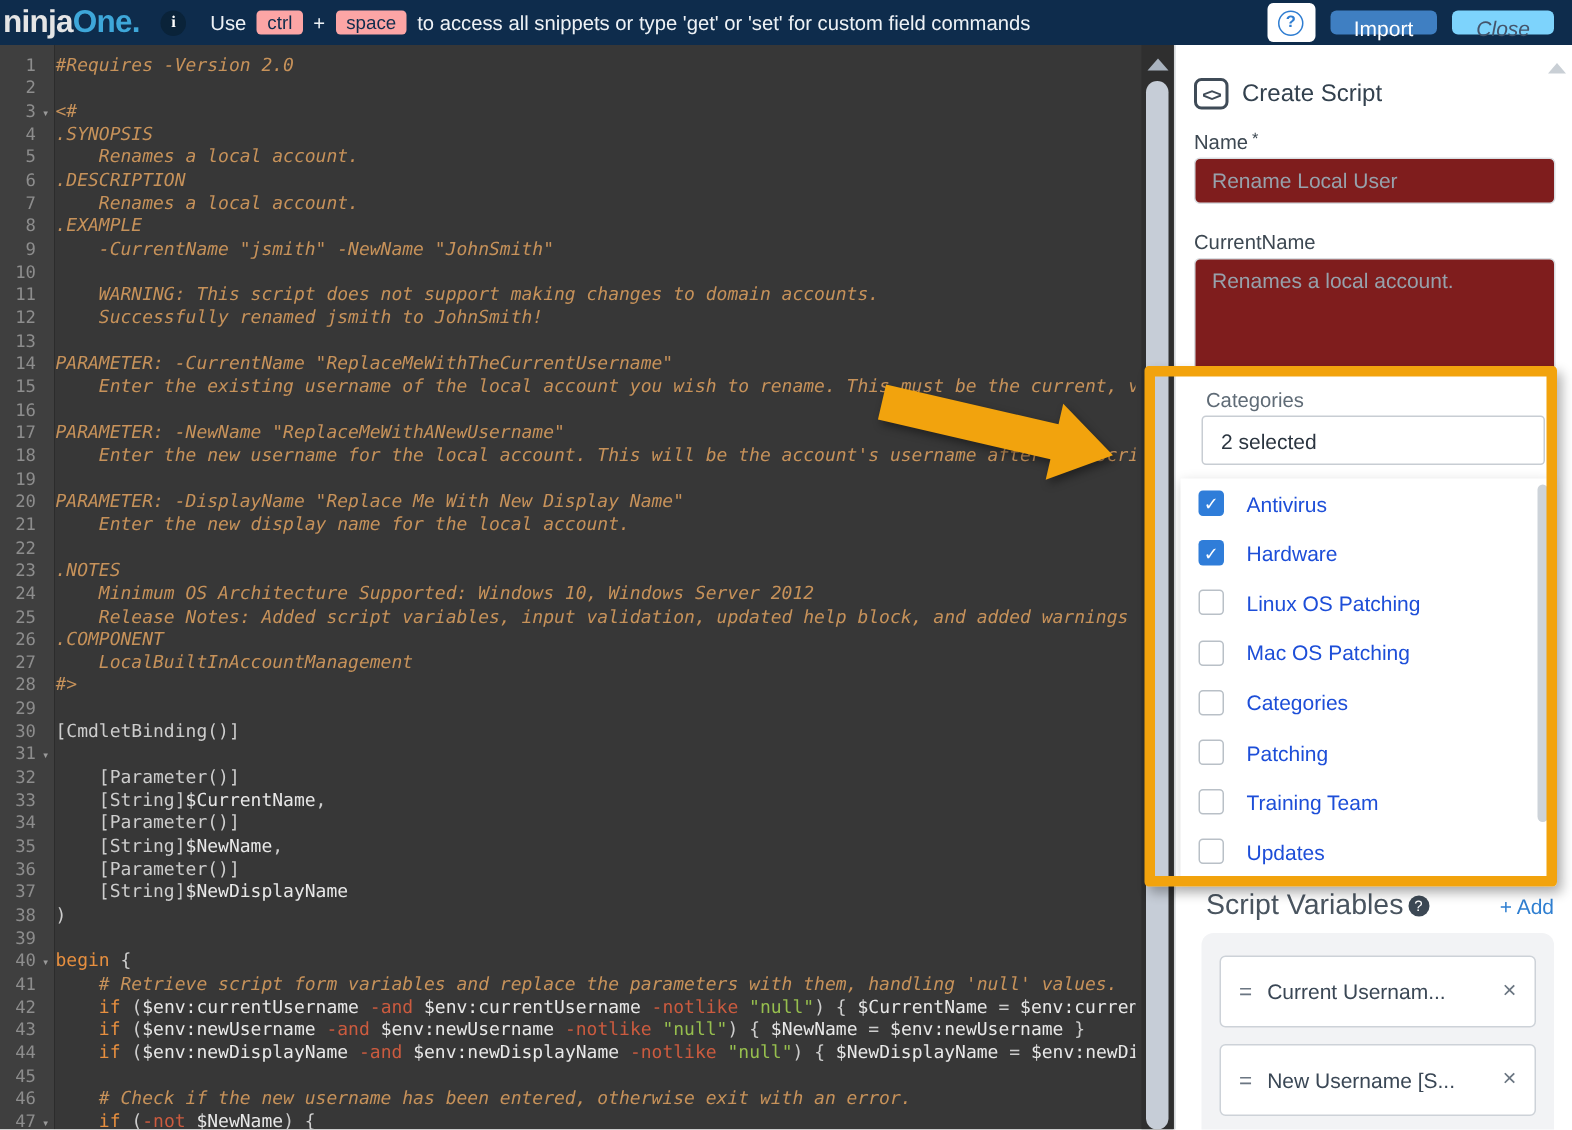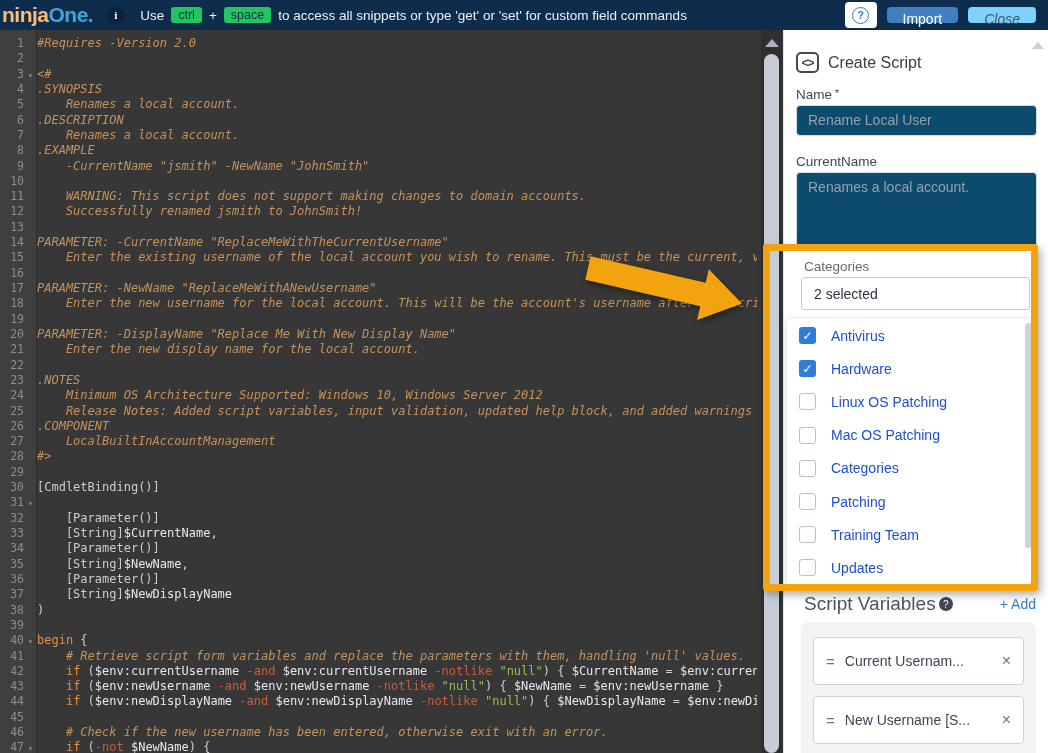--- a/index.html
+++ b/index.html
@@ -4,26 +4,26 @@
 <style>
   * { margin:0; padding:0; box-sizing:border-box; }
   html,body { width:1048px; height:753px; overflow:hidden; background:#fff;
     font-family:"Liberation Sans", sans-serif; }
   .stage { position:relative; width:1048px; height:753px; overflow:hidden; }
 
   
   .topbar { position:absolute; left:0; top:0; width:1048px; height:30px; background:#0e2c4c;
     display:flex; align-items:center; color:#eef2f6; }
   .logo { font-size:21px; font-weight:800; letter-spacing:-0.5px; margin-left:2px; white-space:nowrap; }
-  .logo .nj { color:#fdba74; } .logo .one { color:#3ea7d9; }
+  .logo .nj { color:#e5e5e5; } .logo .one { color:#3ea7d9; }
   .info-badge { width:17px; height:17px; border-radius:50%; background:#0a2339; color:#fff;
     font-size:11px; font-weight:bold; display:flex; align-items:center; justify-content:center;
     margin-left:14px; font-family:"Liberation Serif", serif; }
   .hint { display:flex; align-items:center; gap:7px; margin-left:16px; font-size:13.5px; white-space:nowrap; }
-  .kbd { background:#22c55e; color:#0e2c4c; border-radius:3px; padding:1px 7px; font-size:12.5px; }
+  .kbd { background:#fca5a5; color:#0e2c4c; border-radius:3px; padding:1px 7px; font-size:12.5px; }
   .topbar-right { margin-left:auto; display:flex; align-items:center; gap:10px; margin-right:12px; }
   .help-btn { width:32px; height:26px; background:#fff; border-radius:4px; display:flex;
     align-items:center; justify-content:center; cursor:pointer; }
   .help-q { width:17px; height:17px; border-radius:50%; border:1.8px solid #2f7dd1; color:#2f7dd1;
     font-size:11px; font-weight:bold; display:flex; align-items:center; justify-content:center; }
   .btn { font-size:14px; border-radius:4px; padding:4px 16px; cursor:pointer; border:none; height:16px; }
   .btn-import { background:#3f7fc2; color:#fff; }
   .btn-close { background:#7dd3fc; color:#44546b;font-style:italic; }
 
   
@@ -52,21 +52,21 @@
     border-left:1px solid #e2e5e8; font-size:14px; color:#3d4852; }
   .panel-up { position:absolute; top:12px; right:4px; width:0; height:0; border-left:6px solid transparent;
     border-right:6px solid transparent; border-bottom:7px solid #c9cfd5; }
   .cs-header { position:absolute; left:12px; top:22px; display:flex; align-items:center; gap:9px; }
   .cs-icon { width:23px; height:21px; border:2px solid #3f4b57; border-radius:5px; color:#3f4b57;
     font-weight:bold; font-size:12px; display:flex; align-items:center; justify-content:center;
     letter-spacing:-1px; }
   .cs-title { font-size:16px; color:#33414e; }
   .fld-label { position:absolute; left:12px; font-size:13.5px; color:#3d4852; }
   .req { font-size:11px; vertical-align:top; color:#3d4852; }
-  .fld-input { position:absolute; left:12px; width:241px; background:#0c4a6e; border:1px solid #d9dde1;
+  .fld-input { position:absolute; left:12px; width:241px; background:#7f1d1d; border:1px solid #d9dde1;
     border-radius:4px; color:#97a1ab; font-size:14px; padding:6px 11px; }
   .cat-label { position:absolute; left:20px; top:229px; font-size:13.5px; color:#5f6b76; }
   .cat-select { position:absolute; left:17px; top:247px; width:229px; height:33px; background:#fff;
     border:1px solid #c8cdd3; border-radius:3px; color:#2b3540; font-size:14px; display:flex;
     align-items:center; padding-left:12px; cursor:pointer; }
   .dropdown { position:absolute; left:3px; top:289px; width:247px; height:266px; background:#fff;
     box-shadow:0 2px 8px rgba(0,0,0,0.18); overflow:hidden; }
   .dd-row { height:33.2px; display:flex; align-items:center; padding-left:12px; gap:15px; cursor:pointer; }
   .cbx { width:17px; height:17px; border-radius:3px; flex:none; display:flex; align-items:center;
     justify-content:center; font-size:12px; }

